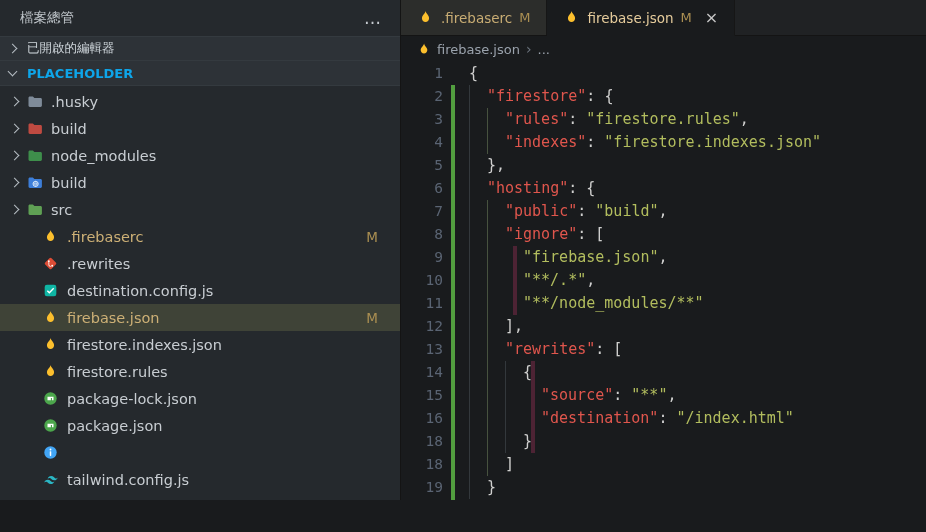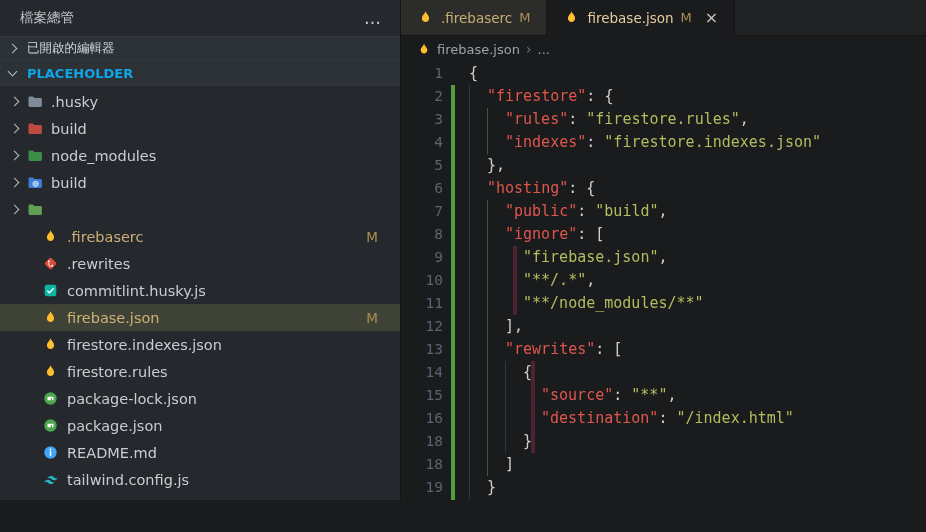--- a/index.html
+++ b/index.html
@@ -116,20 +116,21 @@
           </span>
           <span class="label">build</span>
         </div>
         <div class="row folder">
           <span class="chev"></span>
           <span class="ico">
             <svg viewBox="0 0 16 16" width="16" height="16">
               <path d="M1.5 4c0-.8.6-1.4 1.4-1.4h3l1.5 1.5h6.1c.8 0 1.4.6 1.4 1.4v6.1c0 .8-.6 1.4-1.4 1.4H2.9c-.8 0-1.4-.6-1.4-1.4z" fill="#5fa054"></path>
             </svg>
           </span>
+          <span class="label">src</span>
         </div>
         <div class="row file modified">
           <span class="ico">
             <svg viewBox="0 0 16 16" width="15" height="15">
               <path d="M8.1 1.1c.3 2.8 3.7 4.2 3.7 7.6 0 2.2-1.7 4-3.8 4s-3.8-1.8-3.8-4c0-1.9 1.1-3 2-4.1.9-1.2 1.7-2.2 1.9-3.5z" fill="#fcbf2d"></path>
             </svg>
           </span>
           <span class="label">.firebaserc</span>
           <span class="badge">M</span>
         </div>
@@ -144,21 +145,21 @@
           </span>
           <span class="label">.rewrites</span>
         </div>
         <div class="row file">
           <span class="ico">
             <svg viewBox="0 0 16 16" width="15" height="15">
               <rect x="1.8" y="1.8" width="12.4" height="12.4" rx="2.4" fill="#0fb5a4"></rect>
               <path d="M4.6 8.3l2.2 2.2 4.6-4.8" stroke="#fff" stroke-width="1.5" fill="none"></path>
             </svg>
           </span>
-          <span class="label">commitlint.husky.js</span>
+          <span class="label">destination.config.js</span>
         </div>
         <div class="row file selected modified">
           <span class="ico">
             <svg viewBox="0 0 16 16" width="15" height="15">
               <path d="M8.1 1.1c.3 2.8 3.7 4.2 3.7 7.6 0 2.2-1.7 4-3.8 4s-3.8-1.8-3.8-4c0-1.9 1.1-3 2-4.1.9-1.2 1.7-2.2 1.9-3.5z" fill="#fcbf2d"></path>
             </svg>
           </span>
           <span class="label">firebase.json</span>
           <span class="badge">M</span>
         </div>
@@ -197,21 +198,20 @@
           <span class="label">package.json</span>
         </div>
         <div class="row file">
           <span class="ico">
             <svg viewBox="0 0 16 16" width="15" height="15">
               <circle cx="8" cy="8" r="6.6" fill="#42a5f5"></circle>
               <circle cx="8" cy="4.8" r="1" fill="#fff"></circle>
               <rect x="7.2" y="6.6" width="1.6" height="5" rx=".6" fill="#fff"></rect>
             </svg>
           </span>
-          <span class="label">README.md</span>
         </div>
         <div class="row file">
           <span class="ico">
             <svg viewBox="0 0 16 16" width="16" height="16">
               <path d="M4.7 6.9c.5-1.9 1.6-2.8 3.4-2.8 2.7 0 3 2 4.4 2.3.9.2 1.6-.1 2.2-.9-.5 1.9-1.6 2.8-3.4 2.8-2.7 0-3-2-4.4-2.3-.9-.2-1.6.1-2.2.9zM1.3 10.6c.5-1.9 1.6-2.8 3.4-2.8 2.7 0 3 2 4.4 2.3.9.2 1.6-.1 2.2-.9-.5 1.9-1.6 2.8-3.4 2.8-2.7 0-3-2-4.4-2.3-.9-.2-1.6.1-2.2.9z" fill="#2bb6c4"></path>
             </svg>
           </span>
           <span class="label">tailwind.config.js</span>
         </div>
       </div>

